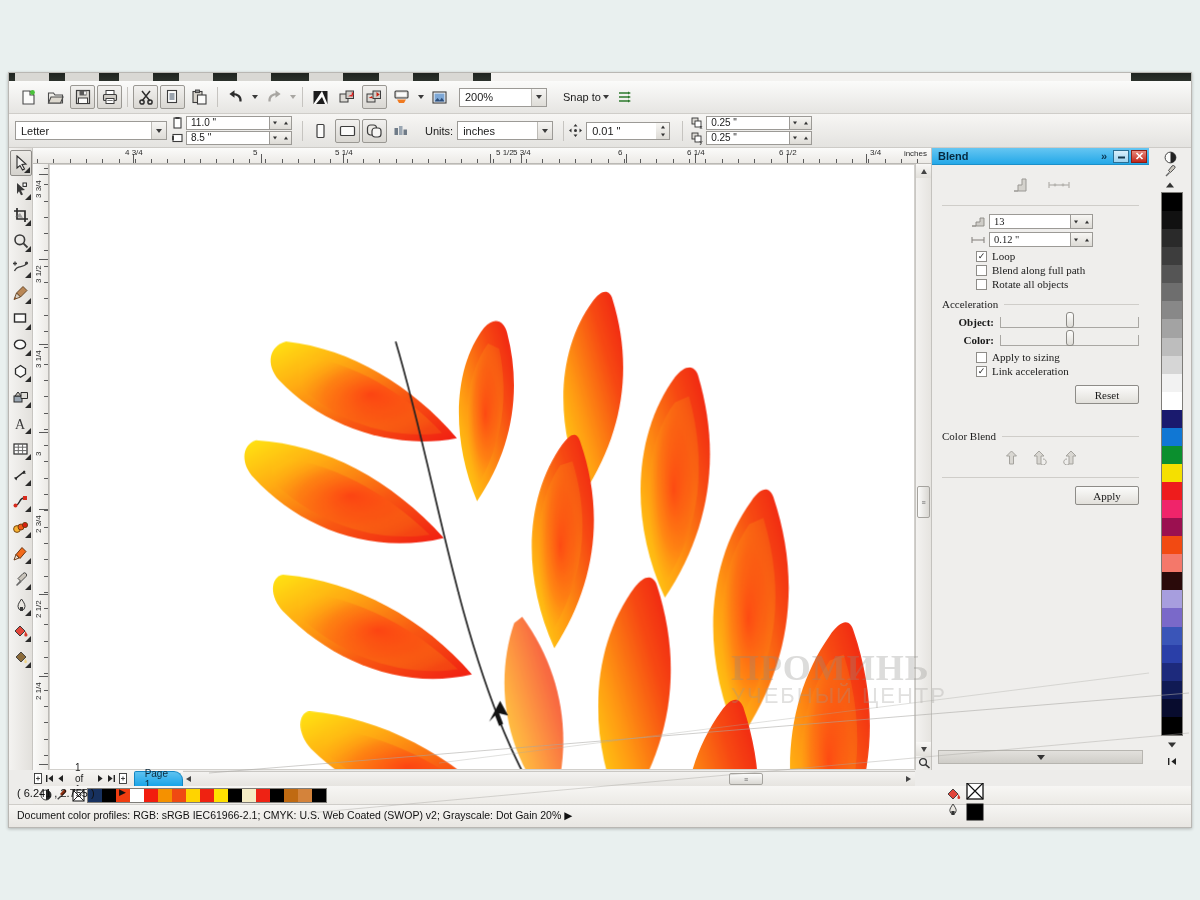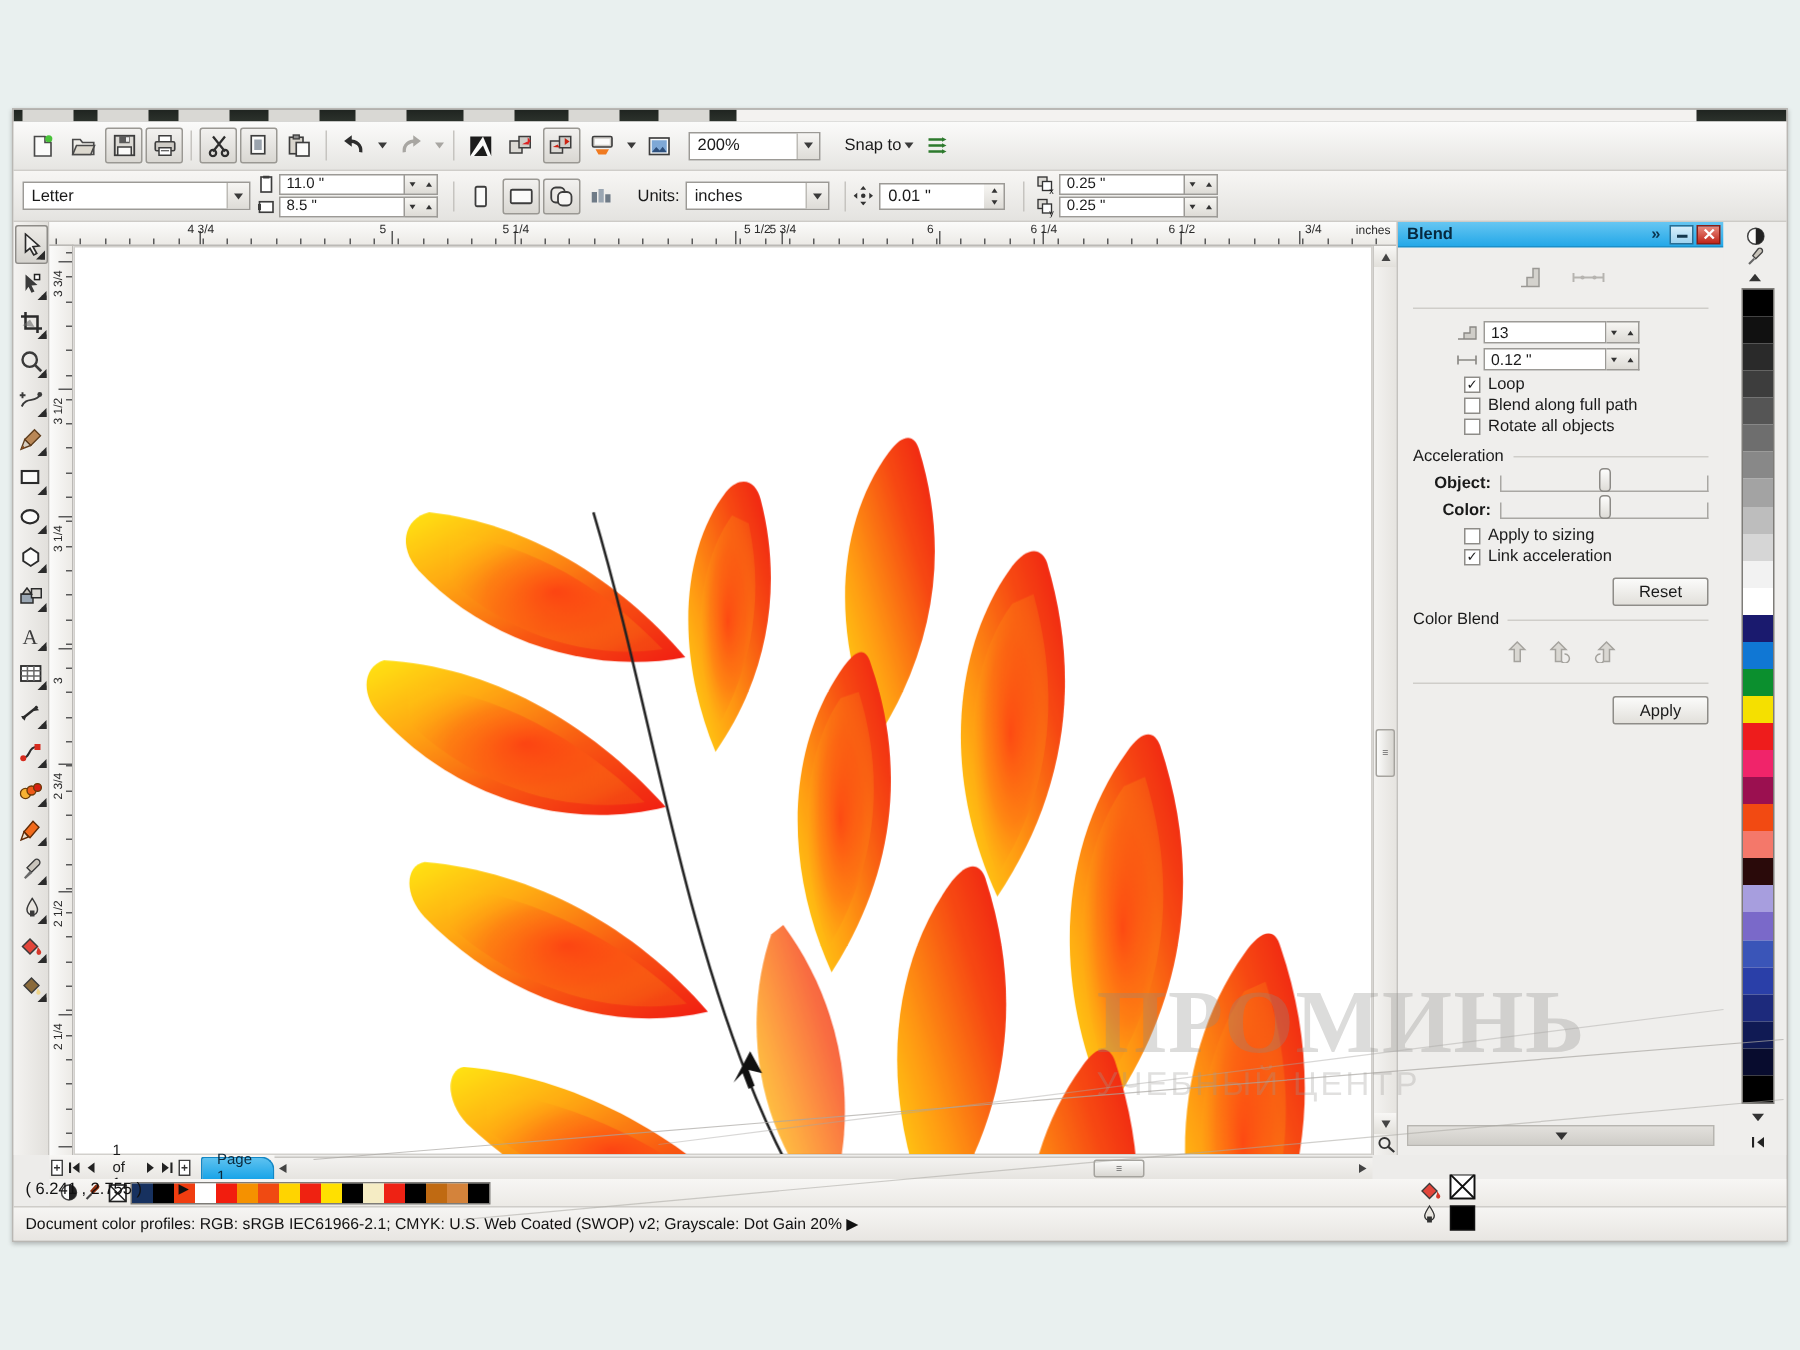--- a/index.html
+++ b/index.html
@@ -209,21 +209,21 @@
     display:flex; align-items:center; padding-left:6px;
     color:#06293f; font-weight:bold; font-size:11px;
     border-bottom:1px solid #1b8fc9;
   }
   #docker-title .dtbtns { margin-left:auto; display:flex; align-items:center; gap:2px; padding-right:2px; }
   .chev { font-size:11px; color:#0a3550; font-weight:bold; margin-right:4px; }
   .winbtn { width:16px; height:13px; border:1px solid #2b6e93; background:linear-gradient(#d9effb,#9ed3ef);
     display:flex; align-items:center; justify-content:center; font-size:9px; color:#14374d; }
   .winbtn.close { background:linear-gradient(#e98a7e,#c0261a); border-color:#8c1d14; color:#fff; font-weight:bold; }
 
-  #docker-body { position:absolute; left:0; right:0; top:17px; bottom:0; padding:8px 10px 0 10px; }
+  #docker-body { position:absolute; left:0; right:0; top:17px; bottom:0; padding:8px 10px 0 10px;font-family:Liberation Serif, serif; }
   .preview-row { display:flex; align-items:center; justify-content:center; gap:14px; height:26px; }
   .hr { height:1px; background:#cfcdc9; margin:6px 0 8px 0; }
 
   .fieldrow { display:flex; align-items:center; margin-bottom:3px; padding-left:28px; }
   .fieldrow .ficon { width:16px; height:15px; margin-right:3px; display:flex; align-items:center; justify-content:center; }
   .dfield { width:82px; height:15px; background:#fff; border:1px solid #9c9a96; font-size:10.5px;
     display:flex; align-items:center; padding-left:4px; }
   .dfield.tall { height:24px; }
   .deg { margin-left:8px; font-size:10px; }
 
@@ -273,21 +273,21 @@
   #cp-swatches { position:absolute; left:12px; right:8px; top:44px; bottom:34px;
     border:1px solid #7e7c78; display:flex; flex-direction:column; }
   #cp-swatches div { flex:1; }
   .cp-foot { position:absolute; left:12px; right:8px; height:14px; display:flex; align-items:center; justify-content:center; font-size:8px; }
 
   
   #watermark {
     position:absolute; right:30px; bottom:60px; width:430px; height:120px;
     pointer-events:none; opacity:.30;
   }
-  #watermark .wm1 { font-size:60px; font-weight:bold; color:#8d8b87; letter-spacing:1px; font-family:"Liberation Serif",serif; }
+  #watermark .wm1 { font-size:36px; font-weight:bold; color:#8d8b87; letter-spacing:1px; font-family:"Liberation Serif",serif; }
   #watermark .wm2 { font-size:22px; color:#9c9a96; letter-spacing:2px; margin-top:-6px; }
 
   
   #artifact-lines { position:absolute; left:0; top:0; width:100%; height:100%; pointer-events:none; }
 </style>
 </head>
 <body>
 
 <div id="app">
 
@@ -1105,21 +1105,21 @@
           <span class="cbox">✓</span>
           <span>Link acceleration</span>
         </div>
 
         <div class="btnrow">
           <div class="dbtn">
             <span>Reset</span>
           </div>
         </div>
 
-        <div class="section-head" style="margin-top:3px">
+        <div class="section-head" style="margin-top:26px">
           <span>Color Blend</span>
           <span class="line"></span>
         </div>
 
         <div class="cbicons">
           <span>
             <svg width="15" height="15" viewBox="0 0 15 15">
               <path d="M7.5 1l5 5h-3v8h-4V6h-3z" fill="#d9d7d2" stroke="#a5a39e" stroke-width="1"></path>
             </svg>
           </span>

